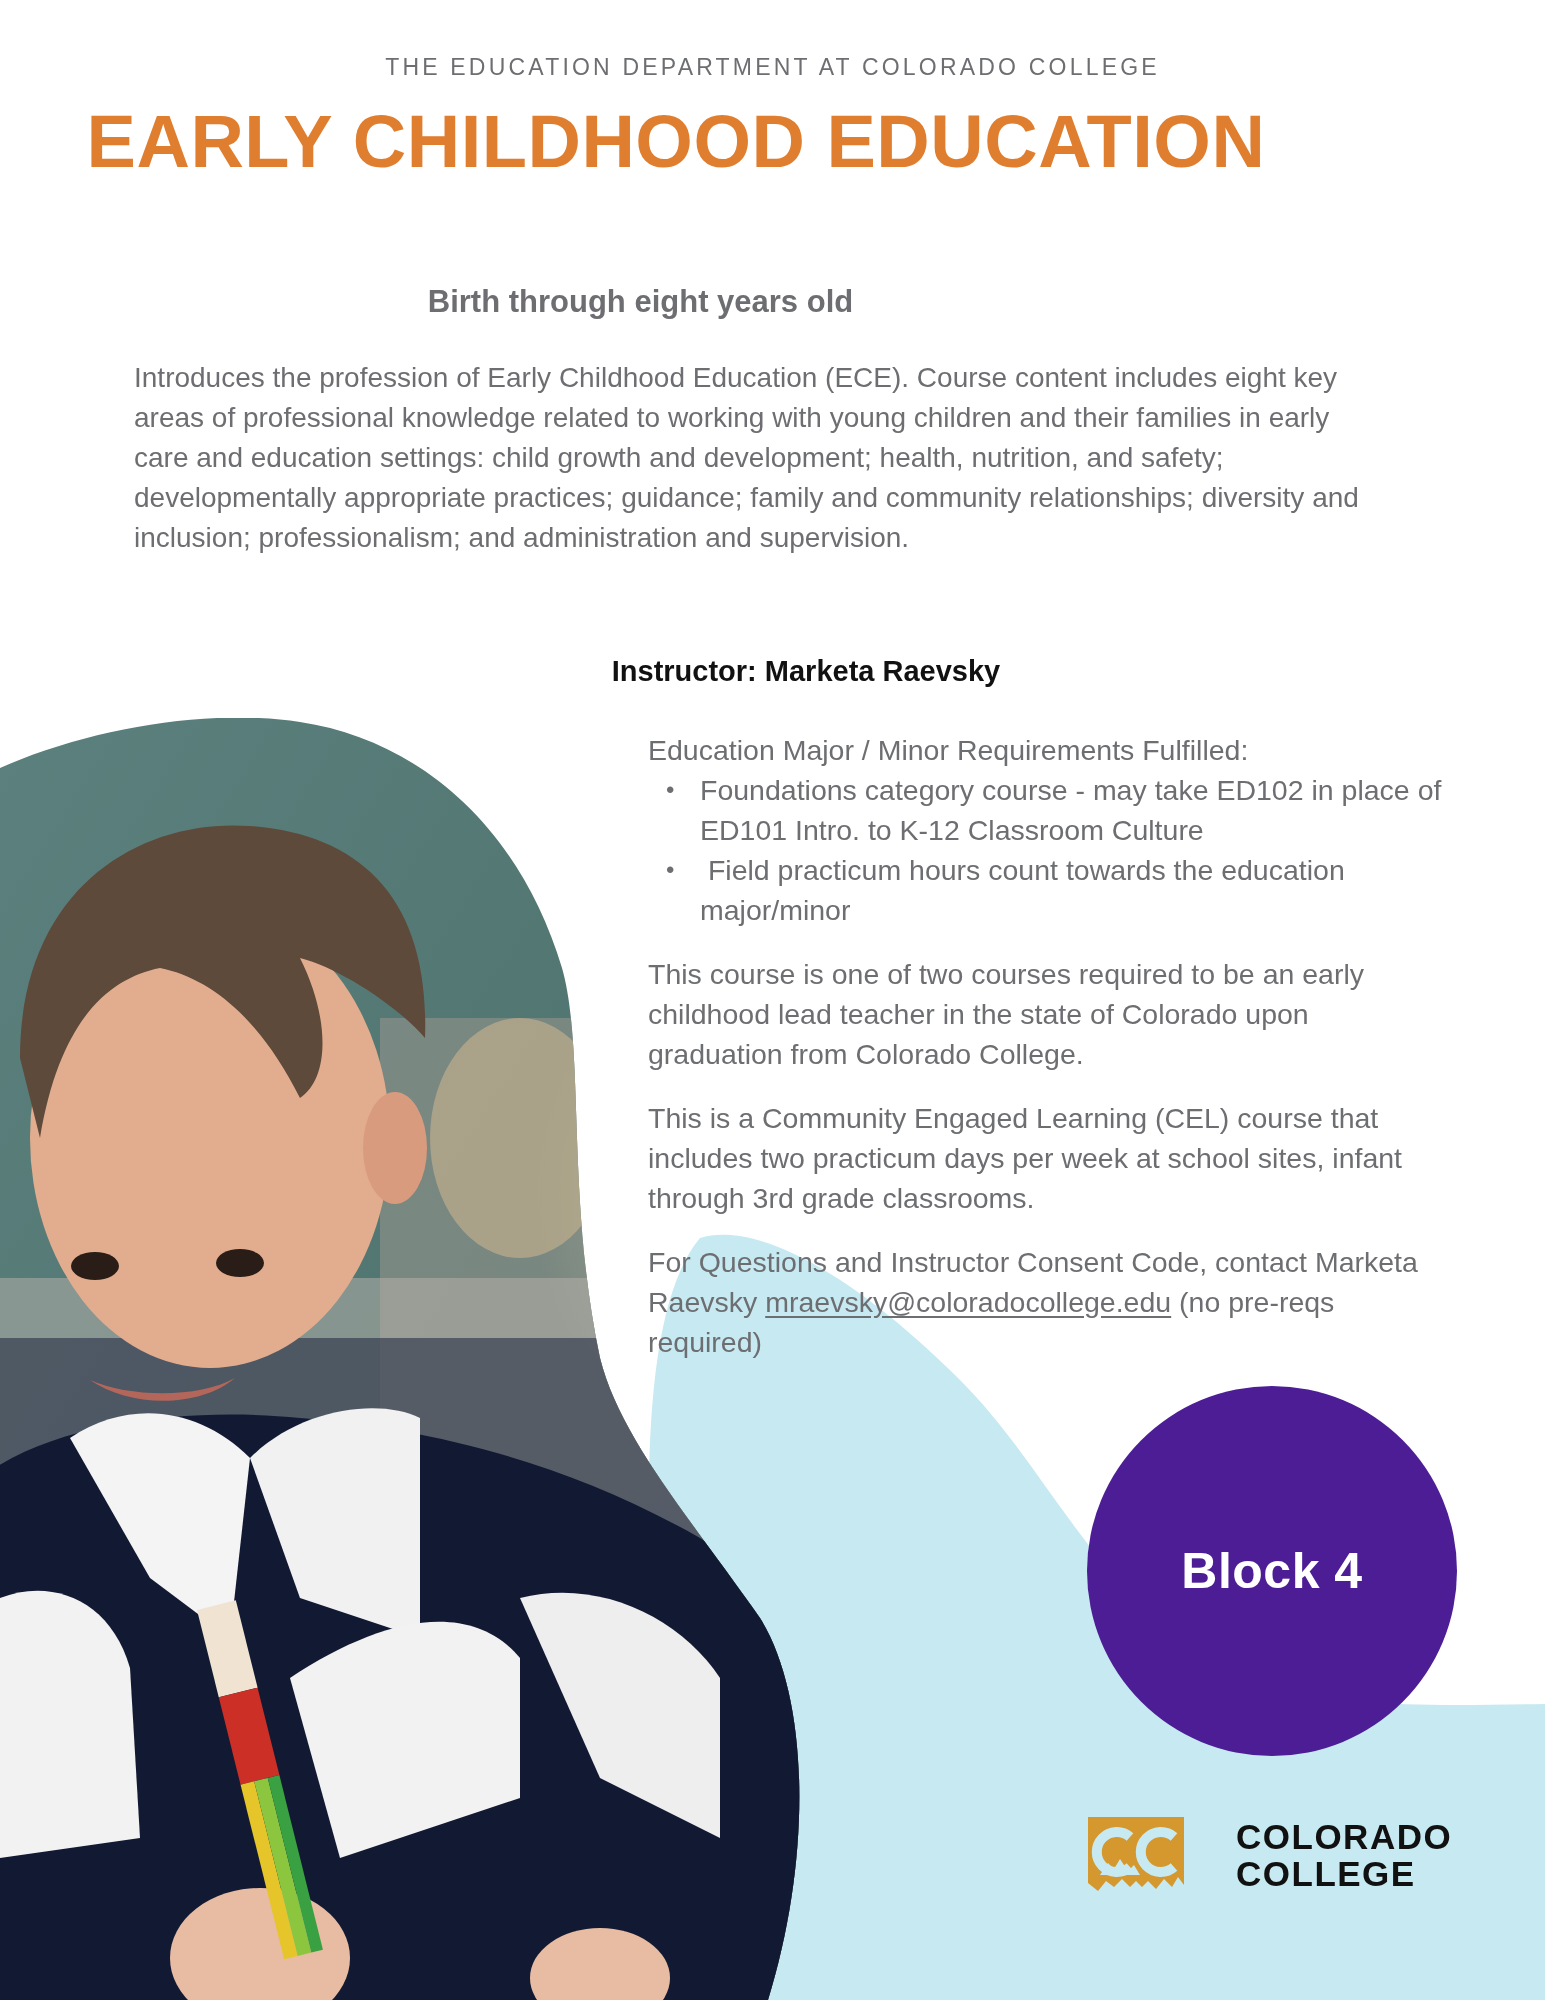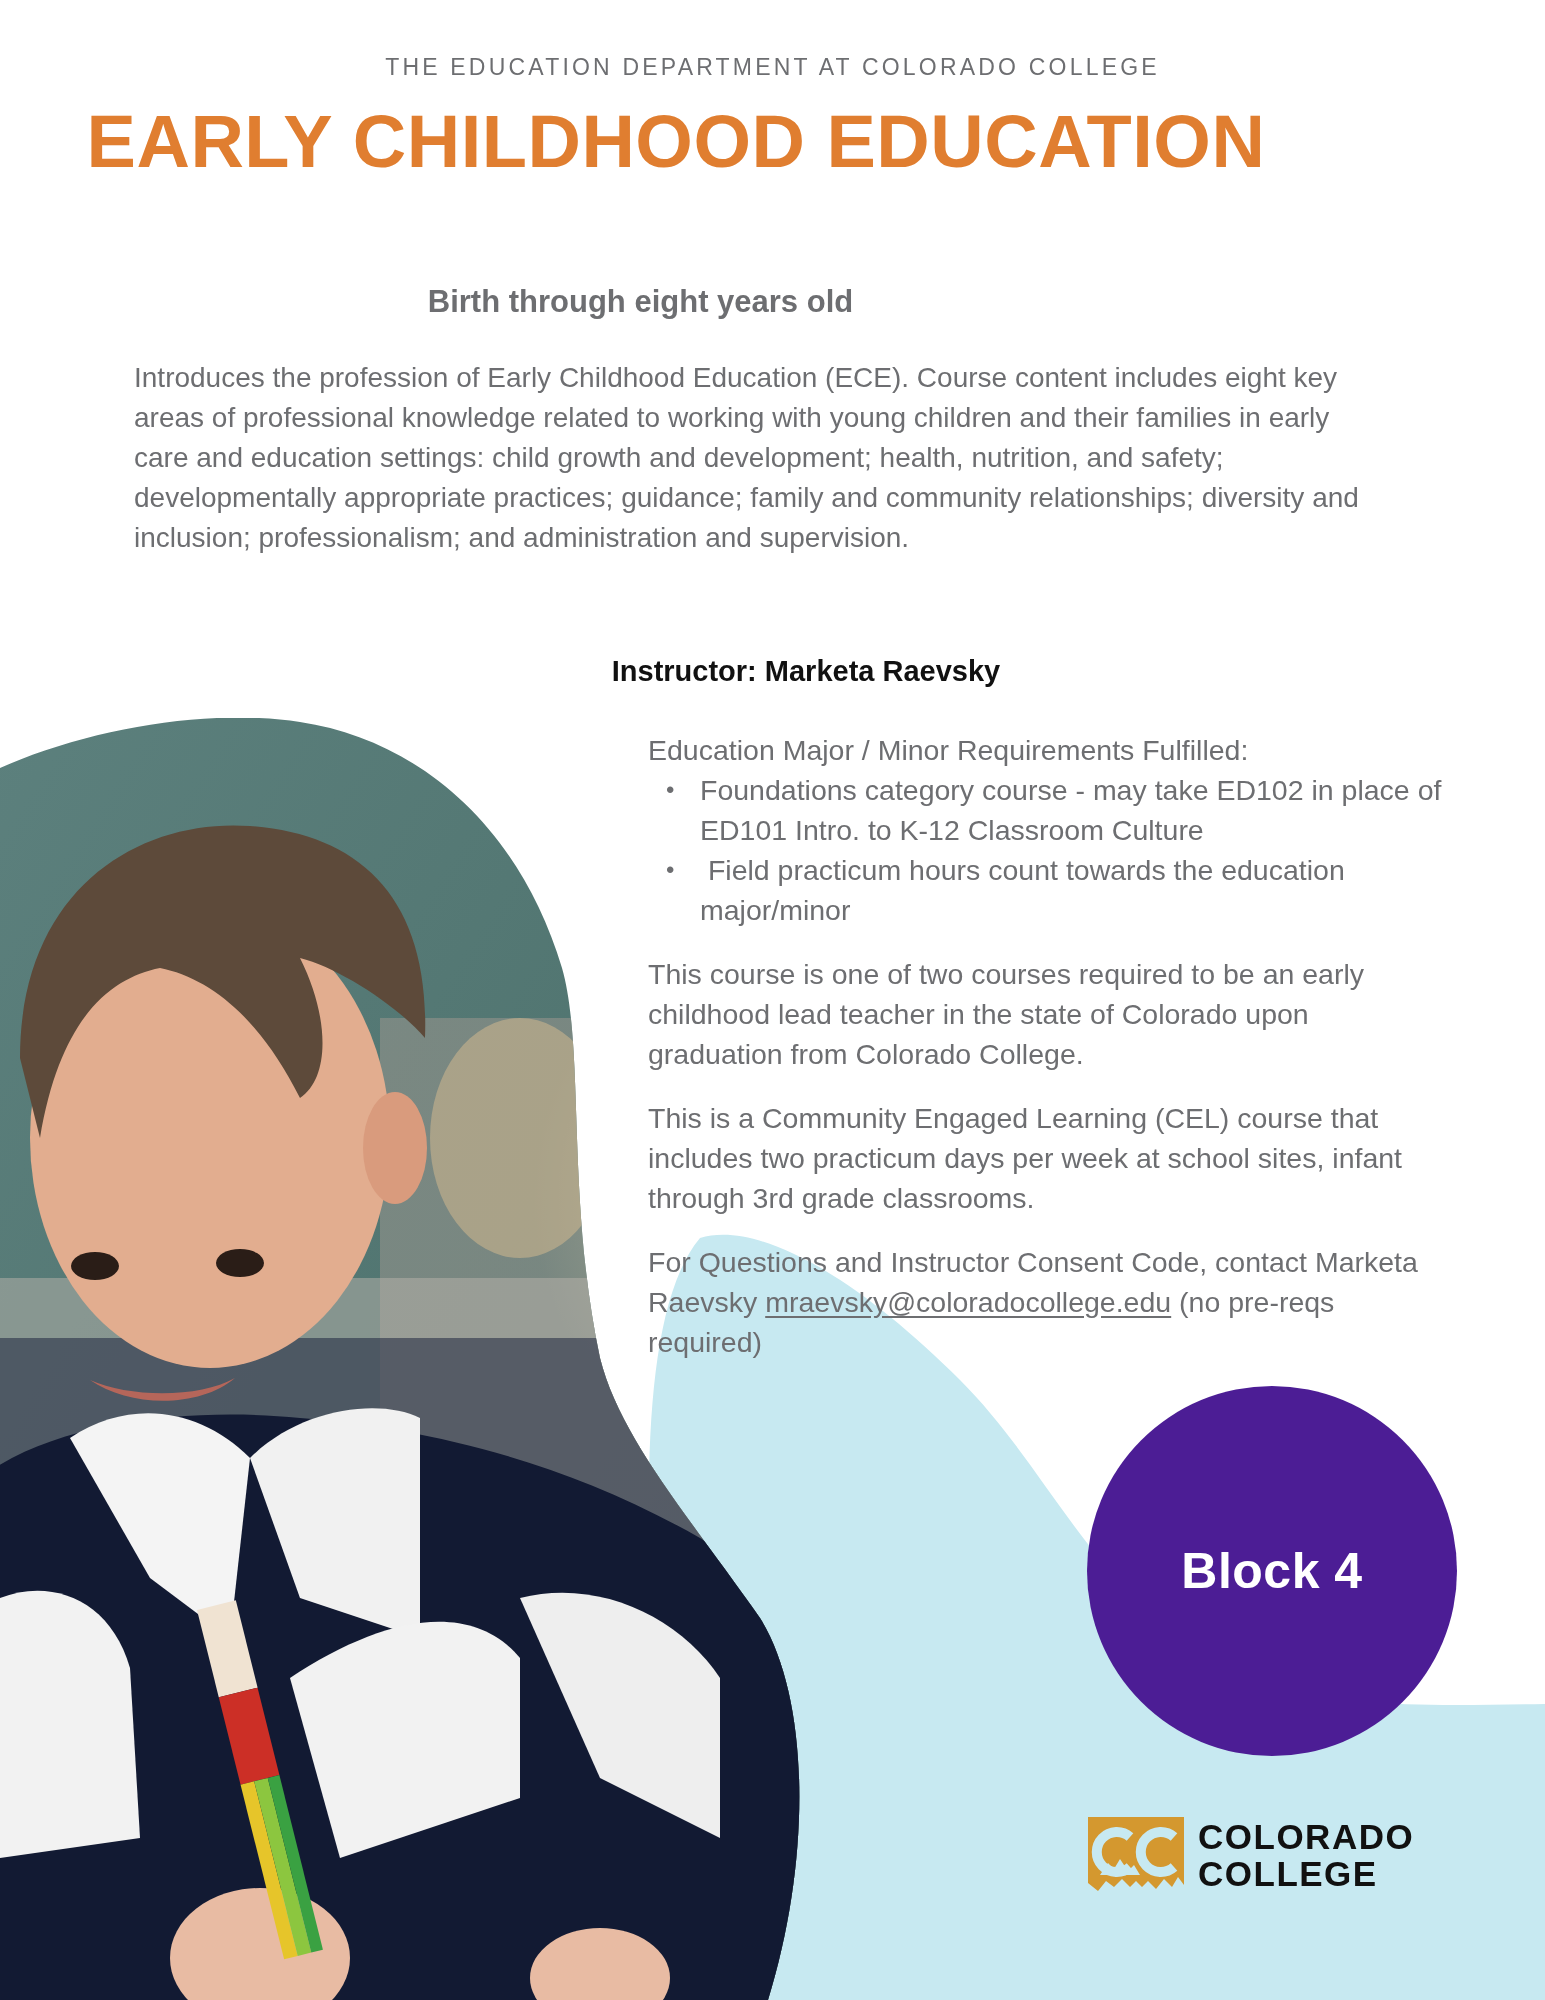--- a/index.html
+++ b/index.html
@@ -144,20 +144,21 @@
     }
 
     
     .logo {
       position: absolute;
       left: 1086px;
       top: 1815px;
       height: 80px;
       display: flex;
       align-items: center;
+      gap: 38px;
     }
     .logo-mark { width: 100px; height: 80px; }
     .logo-text {
       margin-left: 12px;
       font-weight: 700;
       font-size: 35px;
       line-height: 37px;
       color: #111111;
       letter-spacing: 1.5px;
     }

